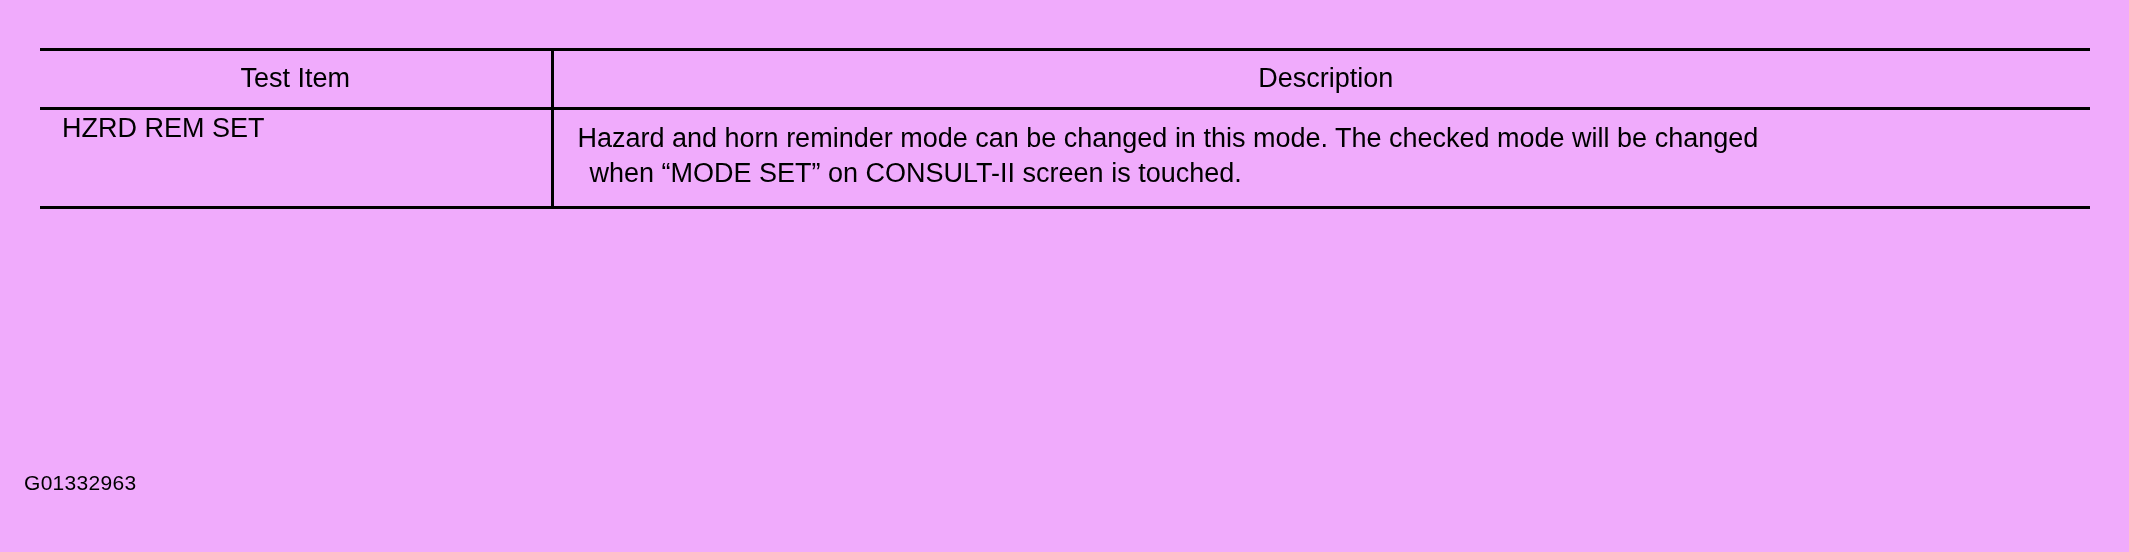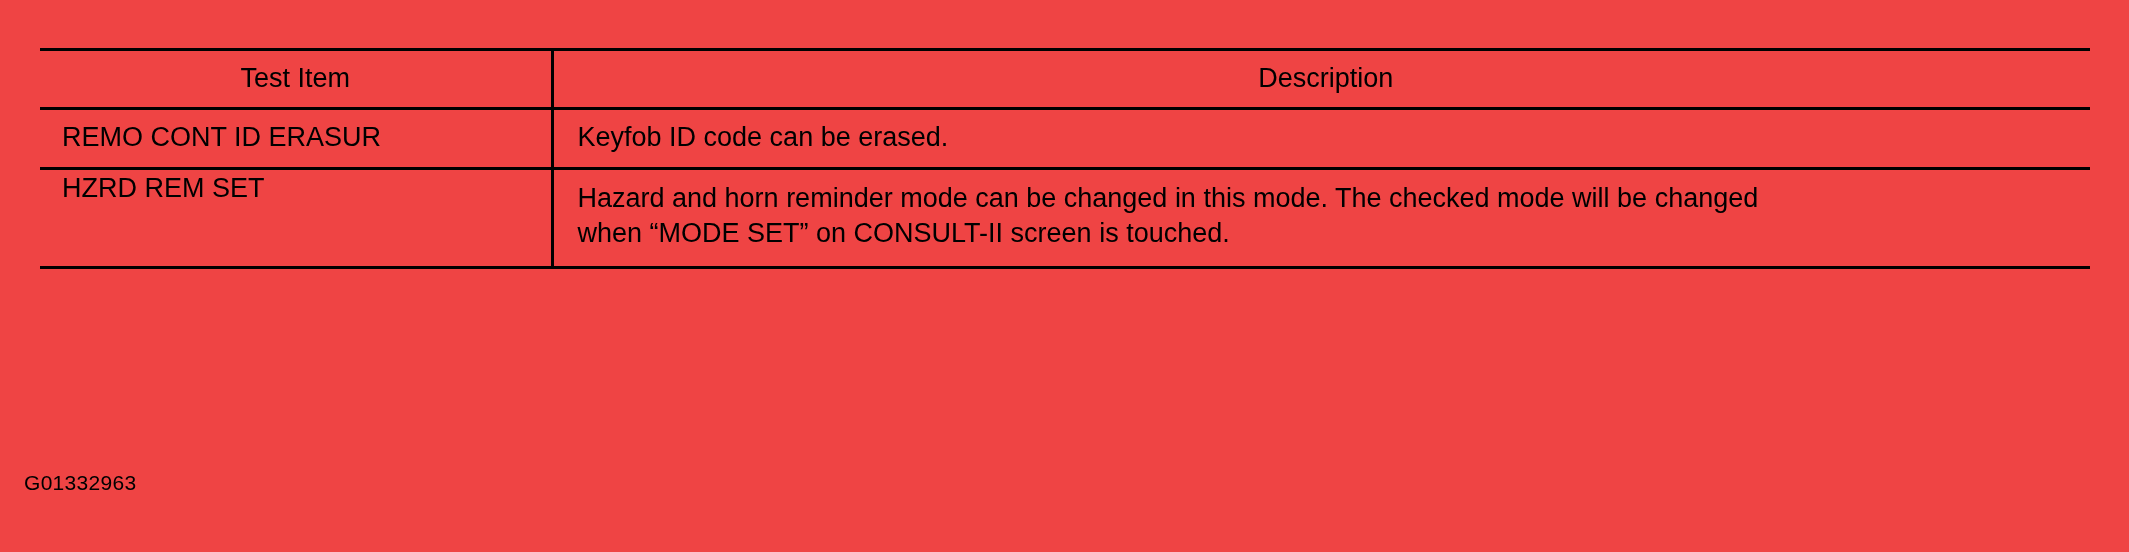--- a/index.html
+++ b/index.html
@@ -11,21 +11,21 @@
     width: 2129px;
     height: 552px;
     font-family: "Liberation Sans", sans-serif;
     color: #000000;
     overflow: hidden;
   }
   .page {
     position: relative;
     width: 2129px;
     height: 552px;
-    background: #ef4444;
+    background: #f0abfc;
   }
 
   
   .table-wrap {
     position: absolute;
     left: 40px;
     top: 48px;
     width: 2050px;
   }
   table.spec-table {
@@ -78,21 +78,21 @@
   }
   .cell-desc .cell-inner {
     padding-left: 24px;
     padding-right: 18px;
     text-align: left;
   }
   .hdr .cell-item .cell-inner { padding-left: 0; padding-right: 0; }
   .hdr .cell-desc .cell-inner { padding-left: 8px; padding-right: 0; }
 
   .desc-line { display: block; white-space: nowrap; }
-  .desc-line + .desc-line { margin-top: 3px; }
+  .desc-line + .desc-line { margin-top: 3px; margin-left: 12px; }
 
   .row-tall .cell-inner { padding-top: 13px; padding-bottom: 16px; }
   .row-tall .cell-item .cell-inner { align-self: flex-start; }
   .row-tall .cell-item { vertical-align: top; }
   .row-tall .cell-item .cell-inner { padding-top: 3px; }
 
   
   .fig-caption {
     position: absolute;
     left: 24px;
@@ -117,30 +117,20 @@
         <tr class="hdr">
           <th class="cell-item">
             <div class="cell-inner">Test Item</div>
           </th>
           <th class="cell-desc">
             <div class="cell-inner">Description</div>
           </th>
         </tr>
       </thead>
       <tbody>
-        <tr>
-          <td class="cell-item">
-            <div class="cell-inner">REMO CONT ID ERASUR</div>
-          </td>
-          <td class="cell-desc">
-            <div class="cell-inner">
-              <span class="desc-line">Keyfob ID code can be erased.</span>
-            </div>
-          </td>
-        </tr>
         <tr class="row-tall last-row">
           <td class="cell-item">
             <div class="cell-inner">HZRD REM SET</div>
           </td>
           <td class="cell-desc">
             <div class="cell-inner">
               <span class="desc-line">Hazard and horn reminder mode can be changed in this mode. The checked mode will be changed</span>
               <span class="desc-line">when “MODE SET” on CONSULT-II screen is touched.</span>
             </div>
           </td>

